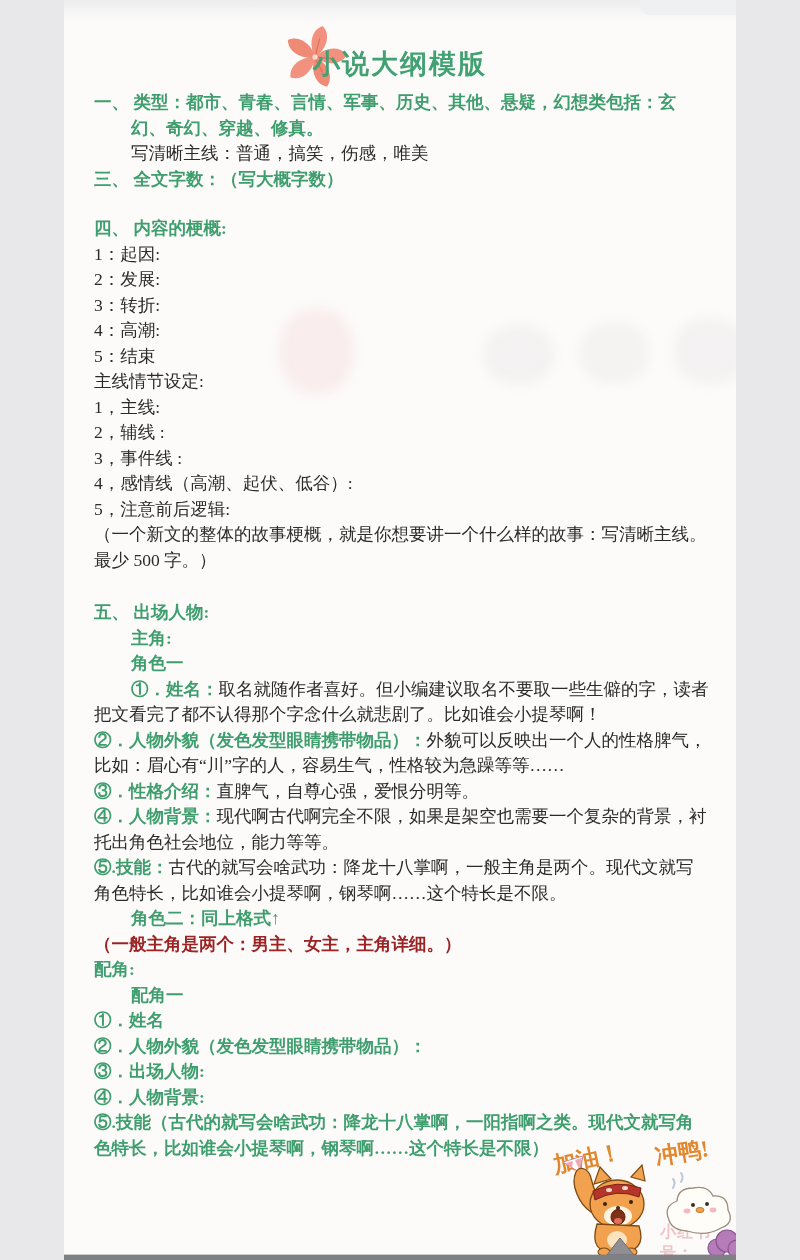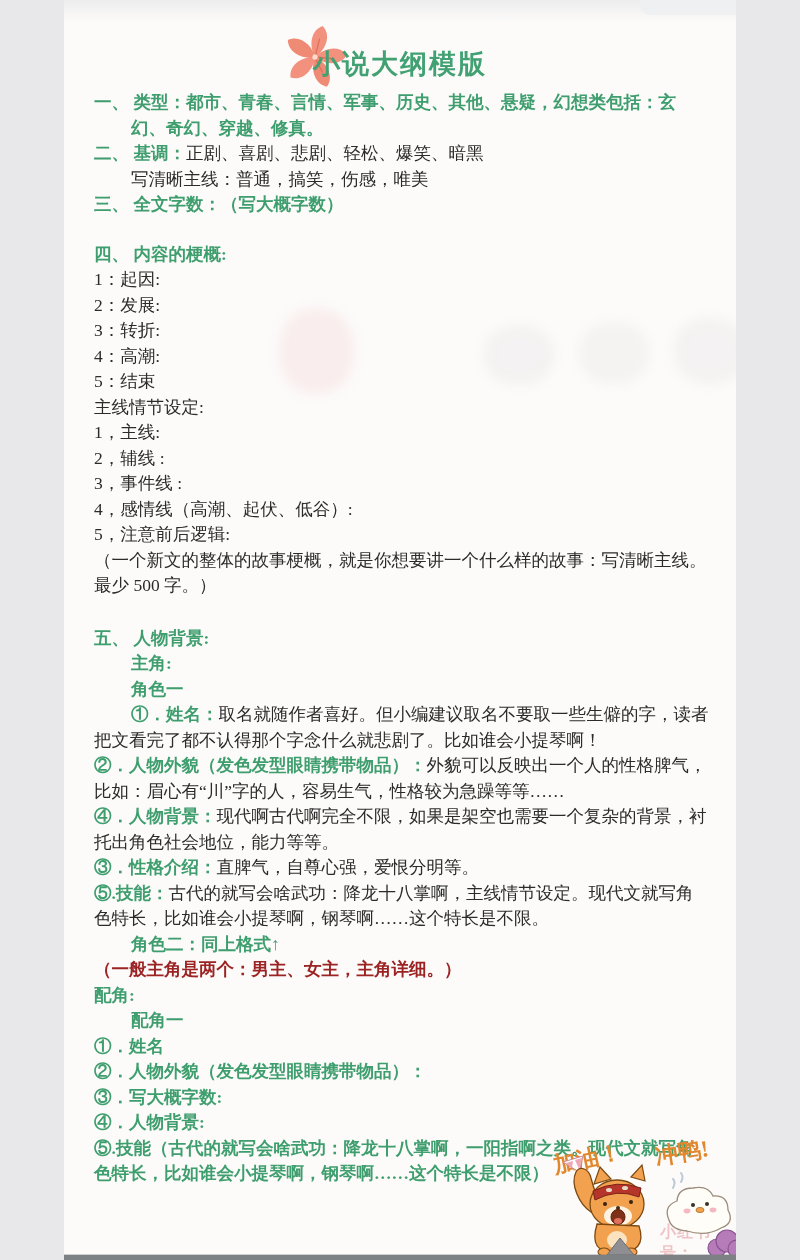--- a/index.html
+++ b/index.html
@@ -80,53 +80,52 @@
   <div class="wm-mid">
     <div class="wm-blob wm-pink"></div>
     <div class="wm-blob wm-g1"></div>
     <div class="wm-blob wm-g2"></div>
     <div class="wm-blob wm-g3"></div>
     <div class="wm-blob wm-g4"></div>
   </div>
 
   <div class="content">
     <div class="ln hang"><span class="c-g">一、 类型：都市、青春、言情、军事、历史、其他、悬疑，幻想类包括：玄幻、奇幻、穿越、修真。</span></div>
-    <div class="ln"><span class="c-g">二、 基调：</span><span class="c-k">正剧、喜剧、悲剧、轻松、爆笑、暗黑</span></div>
     <div class="ln ind"><span class="c-k">写清晰主线：普通，搞笑，伤感，唯美</span></div>
     <div class="ln"><span class="c-g">三、 全文字数：（写大概字数）</span></div>
 
     <div class="ln gapA"><span class="c-g">四、 内容的梗概:</span></div>
     <div class="ln"><span class="c-k">1：起因:</span></div>
     <div class="ln"><span class="c-k">2：发展:</span></div>
     <div class="ln"><span class="c-k">3：转折:</span></div>
     <div class="ln"><span class="c-k">4：高潮:</span></div>
     <div class="ln"><span class="c-k">5：结束</span></div>
     <div class="ln"><span class="c-k">主线情节设定:</span></div>
     <div class="ln"><span class="c-k">1，主线:</span></div>
     <div class="ln"><span class="c-k">2，辅线 :</span></div>
     <div class="ln"><span class="c-k">3，事件线 :</span></div>
     <div class="ln"><span class="c-k">4，感情线（高潮、起伏、低谷）:</span></div>
     <div class="ln"><span class="c-k">5，注意前后逻辑:</span></div>
     <div class="ln"><span class="c-k">（一个新文的整体的故事梗概，就是你想要讲一个什么样的故事：写清晰主线。最少 500 字。）</span></div>
 
-    <div class="ln gapB"><span class="c-g">五、 人物背景:</span></div>
+    <div class="ln gapB"><span class="c-g">五、 出场人物:</span></div>
     <div class="ln ind"><span class="c-g">主角:</span></div>
     <div class="ln ind"><span class="c-g">角色一</span></div>
     <div class="ln fi"><span class="c-g">①．姓名：</span><span class="c-k">取名就随作者喜好。但小编建议取名不要取一些生僻的字，读者把文看完了都不认得那个字念什么就悲剧了。比如谁会小提琴啊！</span></div>
     <div class="ln"><span class="c-g">②．人物外貌（发色发型眼睛携带物品）：</span><span class="c-k">外貌可以反映出一个人的性格脾气，比如：眉心有“川”字的人，容易生气，性格较为急躁等等……</span></div>
+    <div class="ln"><span class="c-g">③．性格介绍：</span><span class="c-k">直脾气，自尊心强，爱恨分明等。</span></div>
     <div class="ln"><span class="c-g">④．人物背景：</span><span class="c-k">现代啊古代啊完全不限，如果是架空也需要一个复杂的背景，衬托出角色社会地位，能力等等。</span></div>
-    <div class="ln"><span class="c-g">③．性格介绍：</span><span class="c-k">直脾气，自尊心强，爱恨分明等。</span></div>
-    <div class="ln"><span class="c-g">⑤.技能：</span><span class="c-k">古代的就写会啥武功：降龙十八掌啊，主线情节设定。现代文就写角色特长，比如谁会小提琴啊，钢琴啊……这个特长是不限。</span></div>
+    <div class="ln"><span class="c-g">⑤.技能：</span><span class="c-k">古代的就写会啥武功：降龙十八掌啊，一般主角是两个。现代文就写角色特长，比如谁会小提琴啊，钢琴啊……这个特长是不限。</span></div>
     <div class="ln ind"><span class="c-g">角色二：同上格式↑</span></div>
     <div class="ln"><span class="c-r">（一般主角是两个：男主、女主，主角详细。）</span></div>
     <div class="ln"><span class="c-g">配角:</span></div>
     <div class="ln ind"><span class="c-g">配角一</span></div>
     <div class="ln"><span class="c-g">①．姓名</span></div>
     <div class="ln"><span class="c-g">②．人物外貌（发色发型眼睛携带物品）：</span></div>
-    <div class="ln"><span class="c-g">③．写大概字数:</span></div>
+    <div class="ln"><span class="c-g">③．出场人物:</span></div>
     <div class="ln"><span class="c-g">④．人物背景:</span></div>
     <div class="ln"><span class="c-g">⑤.技能（古代的就写会啥武功：降龙十八掌啊，一阳指啊之类。现代文就写角色特长，比如谁会小提琴啊，钢琴啊……这个特长是不限）</span></div>
   </div>
 
   <div class="wm-bottom">小红书号：40737555</div>
 
   <svg class="sticker" viewBox="0 0 215 124">
 
     <text x="68" y="34" font-size="23" text-anchor="middle" transform="rotate(-12 68 34)">加油！</text>
     <text x="162" y="28" font-size="23" text-anchor="middle" transform="rotate(-9 162 28)">冲鸭!</text>

